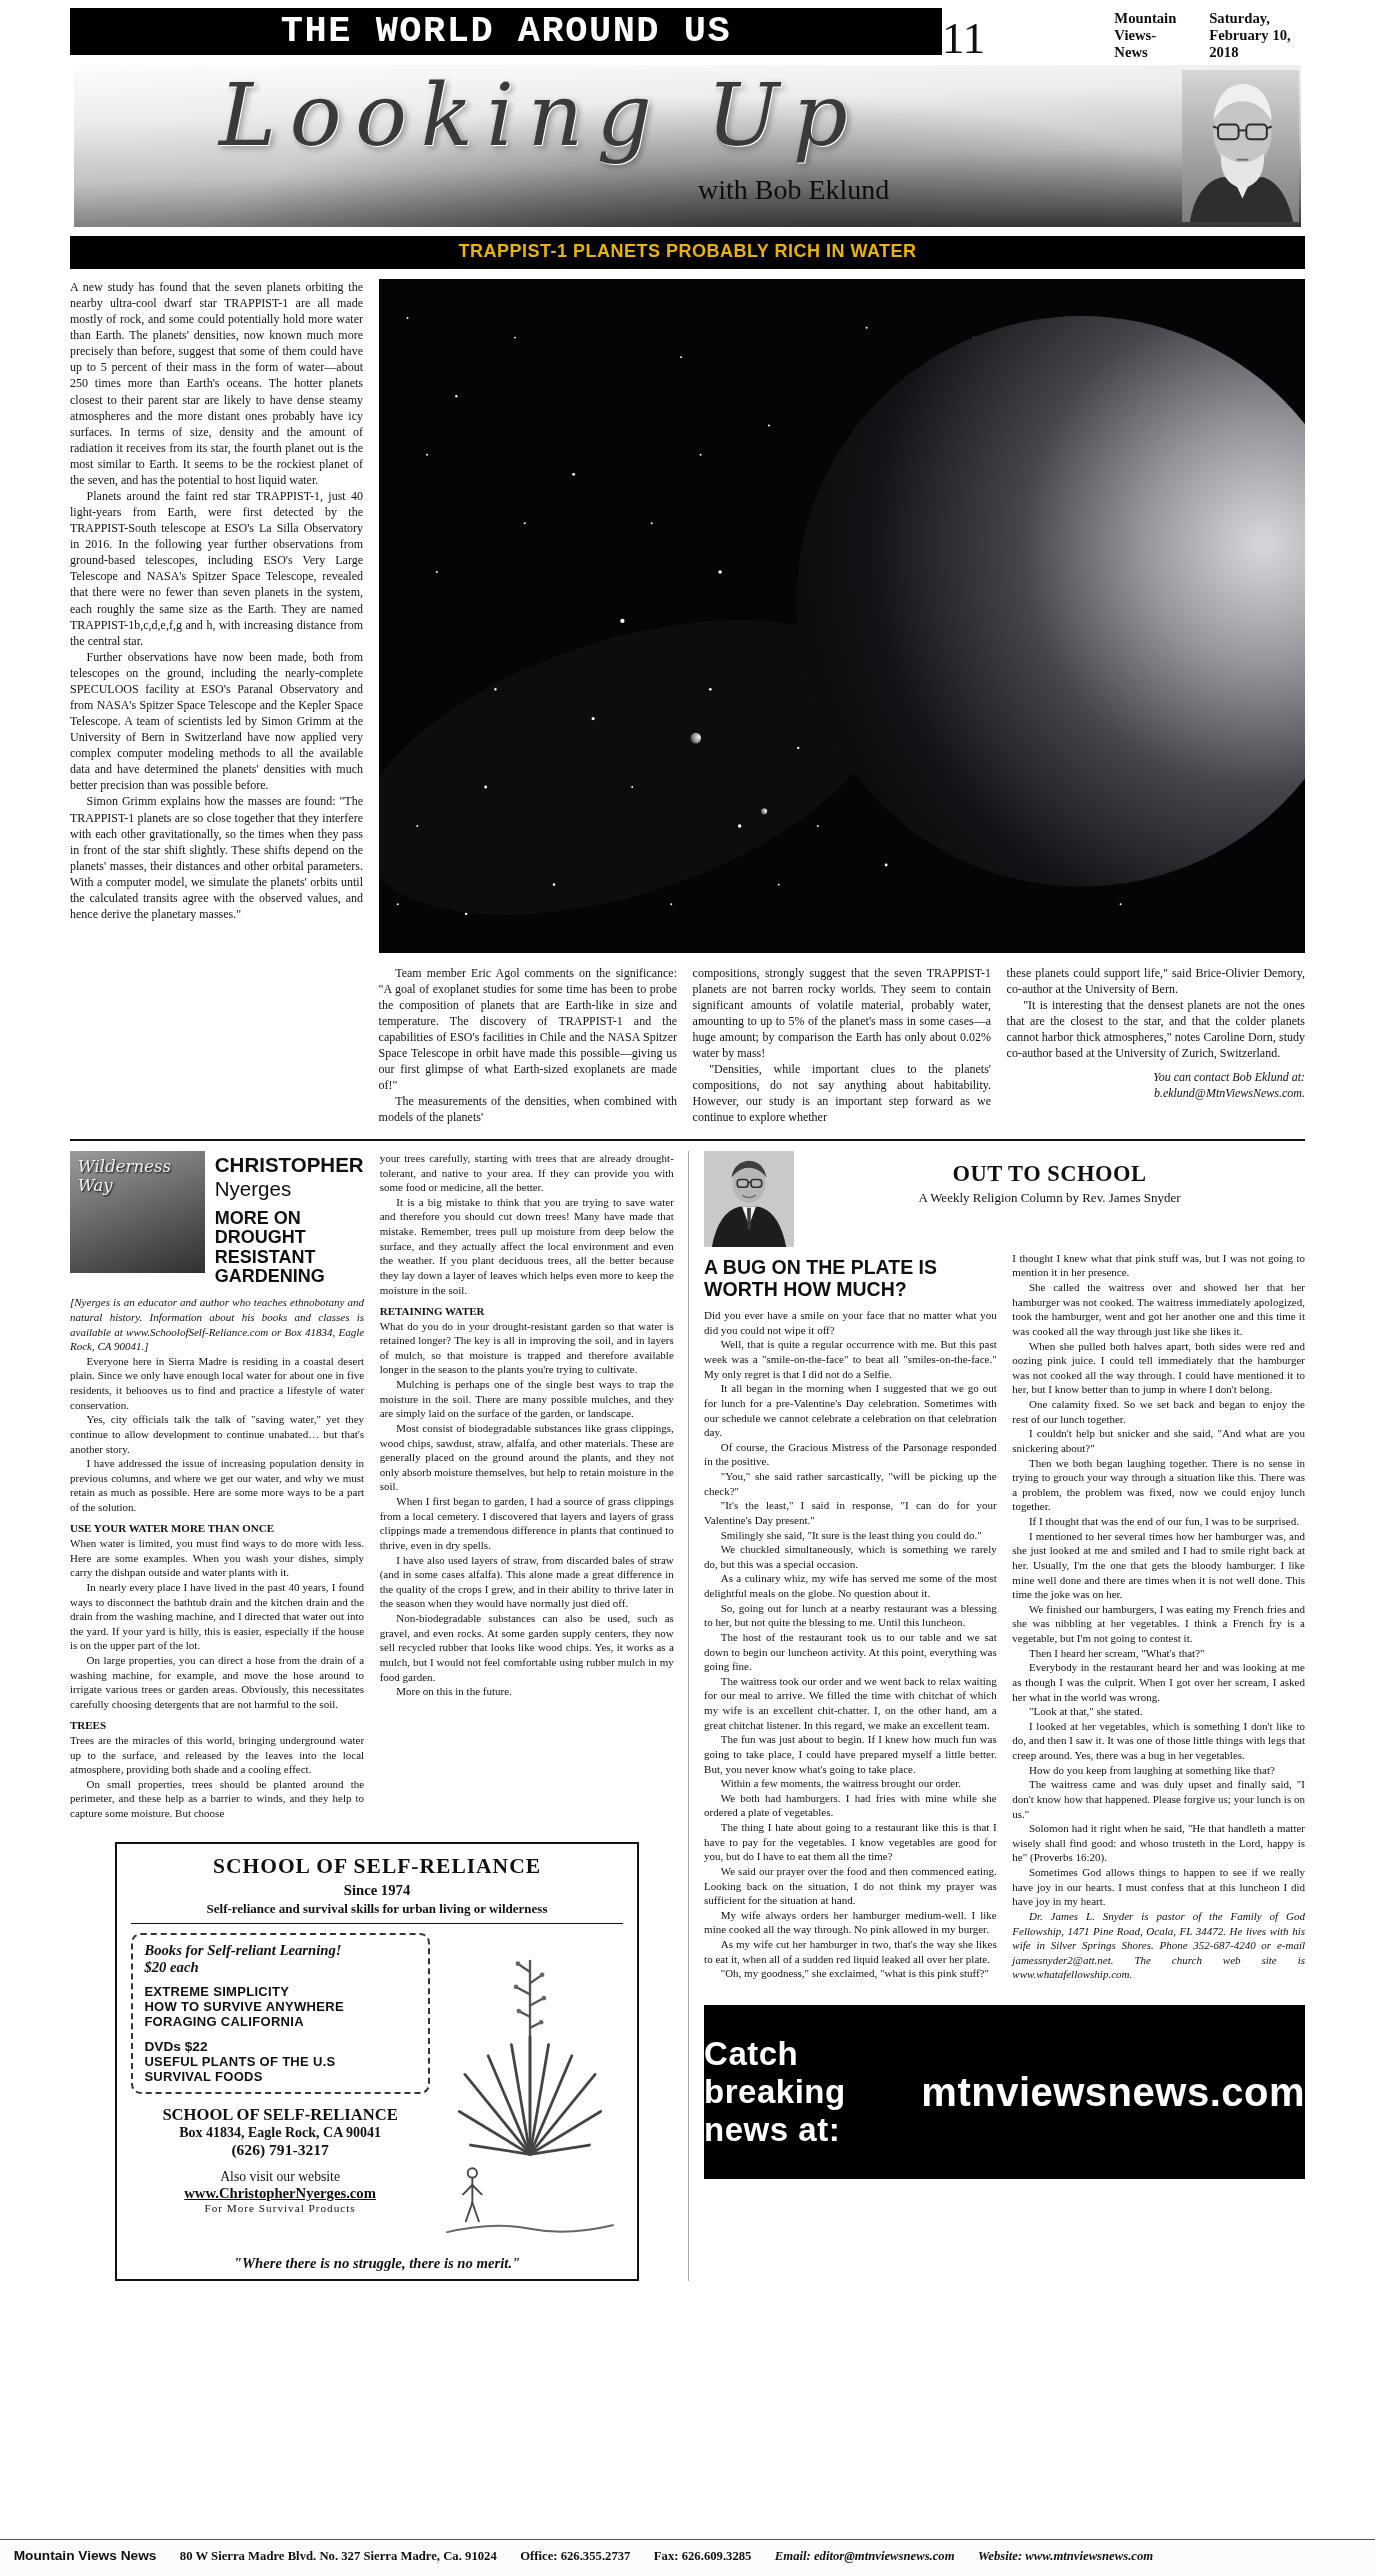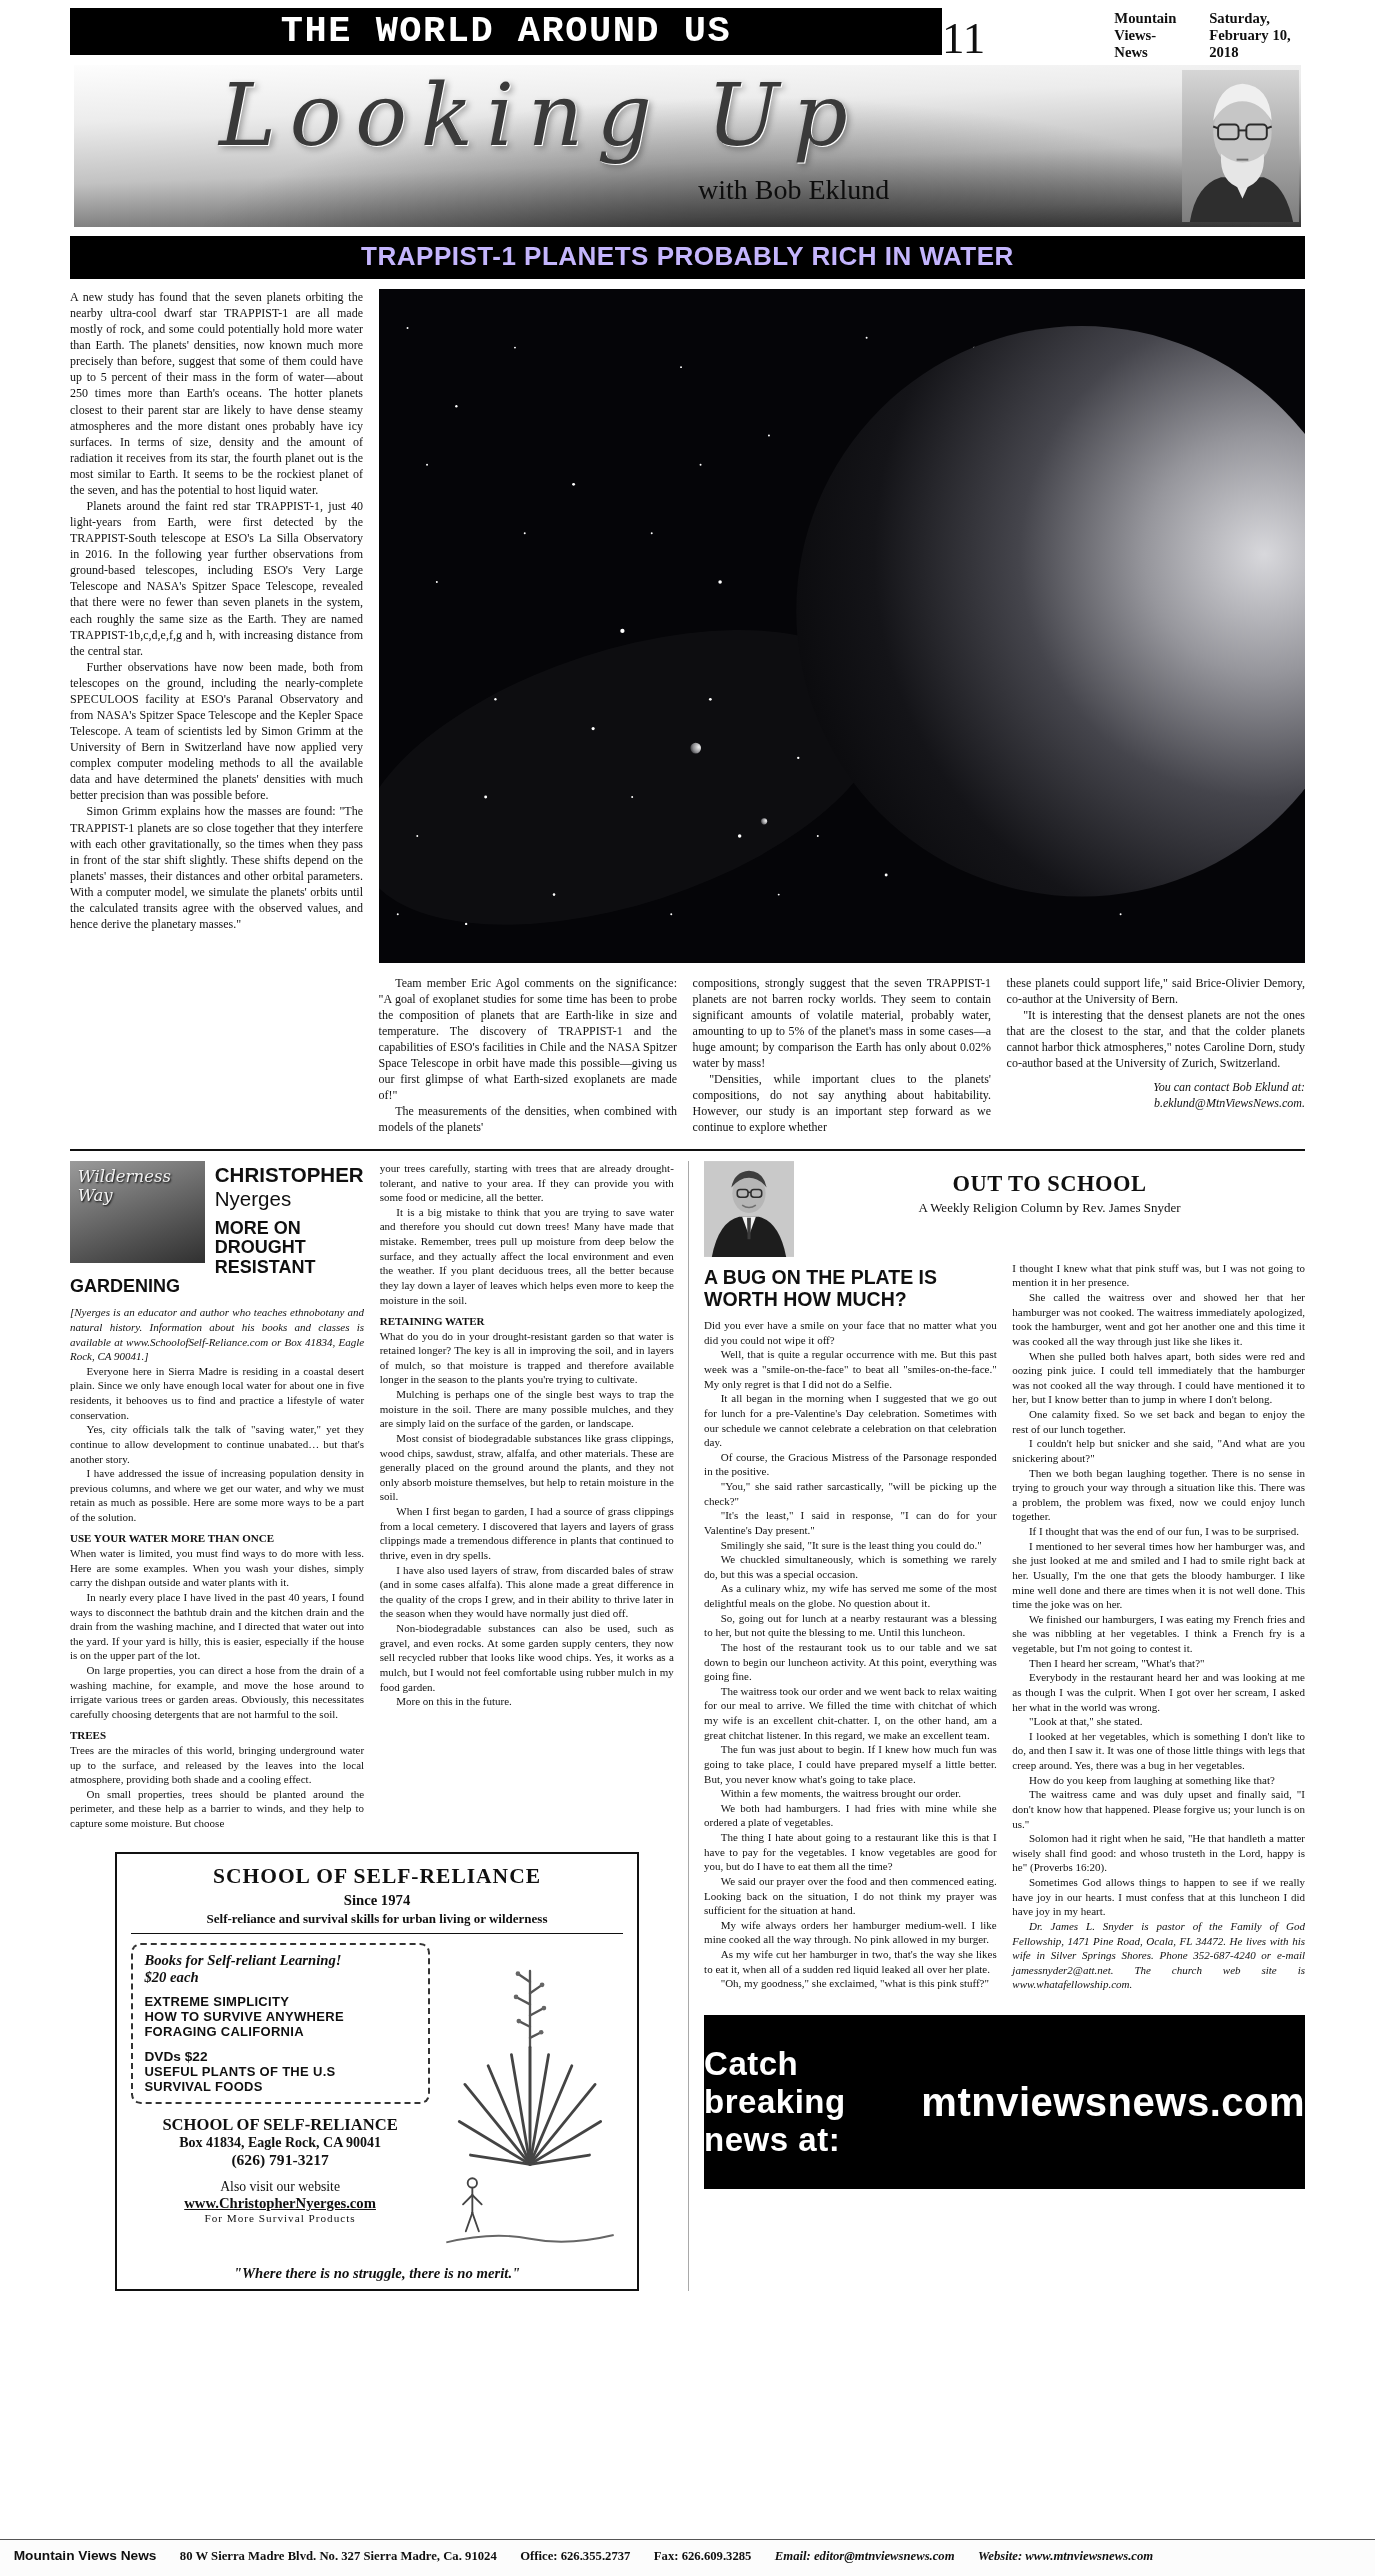--- a/index.html
+++ b/index.html
@@ -22,22 +22,22 @@
       linear-gradient(178deg, #fdfdfd 0%, #ececec 28%, #c2c2c2 58%, #6f6f6f 85%, #343434 100%);
   }
   .lu-title { position:absolute; left:145px; top:0px; font-family:"DejaVu Serif", serif; font-style:italic;
     font-size:86px; letter-spacing:13.7px; color:#3a3a3a;
     text-shadow:1px 1px 0 #ffffff, 2.9px 2.9px 5.9px rgba(0,0,0,0.35); }
   .lu-byline { position:absolute; left:624px; top:109px; font-family:Liberation Serif, serif; font-size:28px; color:#0d0d0d; }
   .lu-photo { position:absolute; right:2px; top:4.9px; width:117px; height:152px; }
   .lu-photo svg { width:100%; height:100%; display:block; }
 
   
-  .headline-bar { margin:9.8px 70px 0; background:#000; color:#c4b5fd; text-align:center;
-    font-family:"Liberation Sans", sans-serif; font-weight:bold; font-size:26px; padding:4.9px 0 6.8px; letter-spacing:0.5px; }
+  .headline-bar { margin:9.8px 70px 0; background:#000; color:#eab308; text-align:center;
+    font-family:"Liberation Sans", sans-serif; font-weight:bold; font-size:18px; padding:4.9px 0 6.8px; letter-spacing:0.5px; }
 
   
   .article { margin:9.8px 70px 0; display:grid; grid-template-columns:293px 1fr; column-gap:15.6px; }
   .para { margin:0; text-indent:16.6px; text-align:justify; }
   .article .para { font-size:12px; line-height:1.34; }
   .noindent { text-indent:0; }
   .italic { font-style:italic; }
   .right { text-align:right; }
   .gap { margin-top:7.8px; }
   .subhead { font-weight:bold; text-indent:0; text-align:left; margin-top:6.8px; font-family:"Liberation Serif", serif; }
@@ -47,21 +47,21 @@
 
   
   .lower { margin:13.7px 70px 0; border-top:2px solid #111; padding-top:9.8px;
     display:grid; grid-template-columns:1fr 1fr; column-gap:0; }
   .lower .para { font-size:11px; line-height:1.33; }
   .lower-left { padding-right:13.7px; }
   .lower-right { border-left:1px solid #a9a9a9; padding-left:15.6px; }
 
   
   .ny-cols { display:grid; grid-template-columns:1fr 1fr; column-gap:15.6px; }
-  .thumb { float:left; width:135px; height:102px; margin:0 9.8px 3.9px 0;
+  .thumb { float:left; width:135px; height:122px; margin:0 9.8px 3.9px 0;
     background:linear-gradient(160deg,#9b9b9b,#4f4f4f 70%,#303030); position:relative; }
   .thumb span { position:absolute; left:7.8px; top:5.9px; font-family:"DejaVu Serif", serif; font-style:italic;
     font-size:16.6px; color:#f2f2f2; text-shadow:1px 1px 2px #000; }
   .ny-author { font-family:"Liberation Sans", sans-serif; font-size:20.5px; padding-top:2px; }
   .ny-author .caps { font-weight:bold; }
   .ny-headline { font-family:"Liberation Sans", sans-serif; font-weight:bold; font-size:18px; line-height:1.08; margin:7.8px 0 8.8px; }
 
   
   .pastor-header { display:flex; margin-bottom:3.9px; }
   .pastor-photo { width:90px; height:96px; flex:0 0 auto; }

